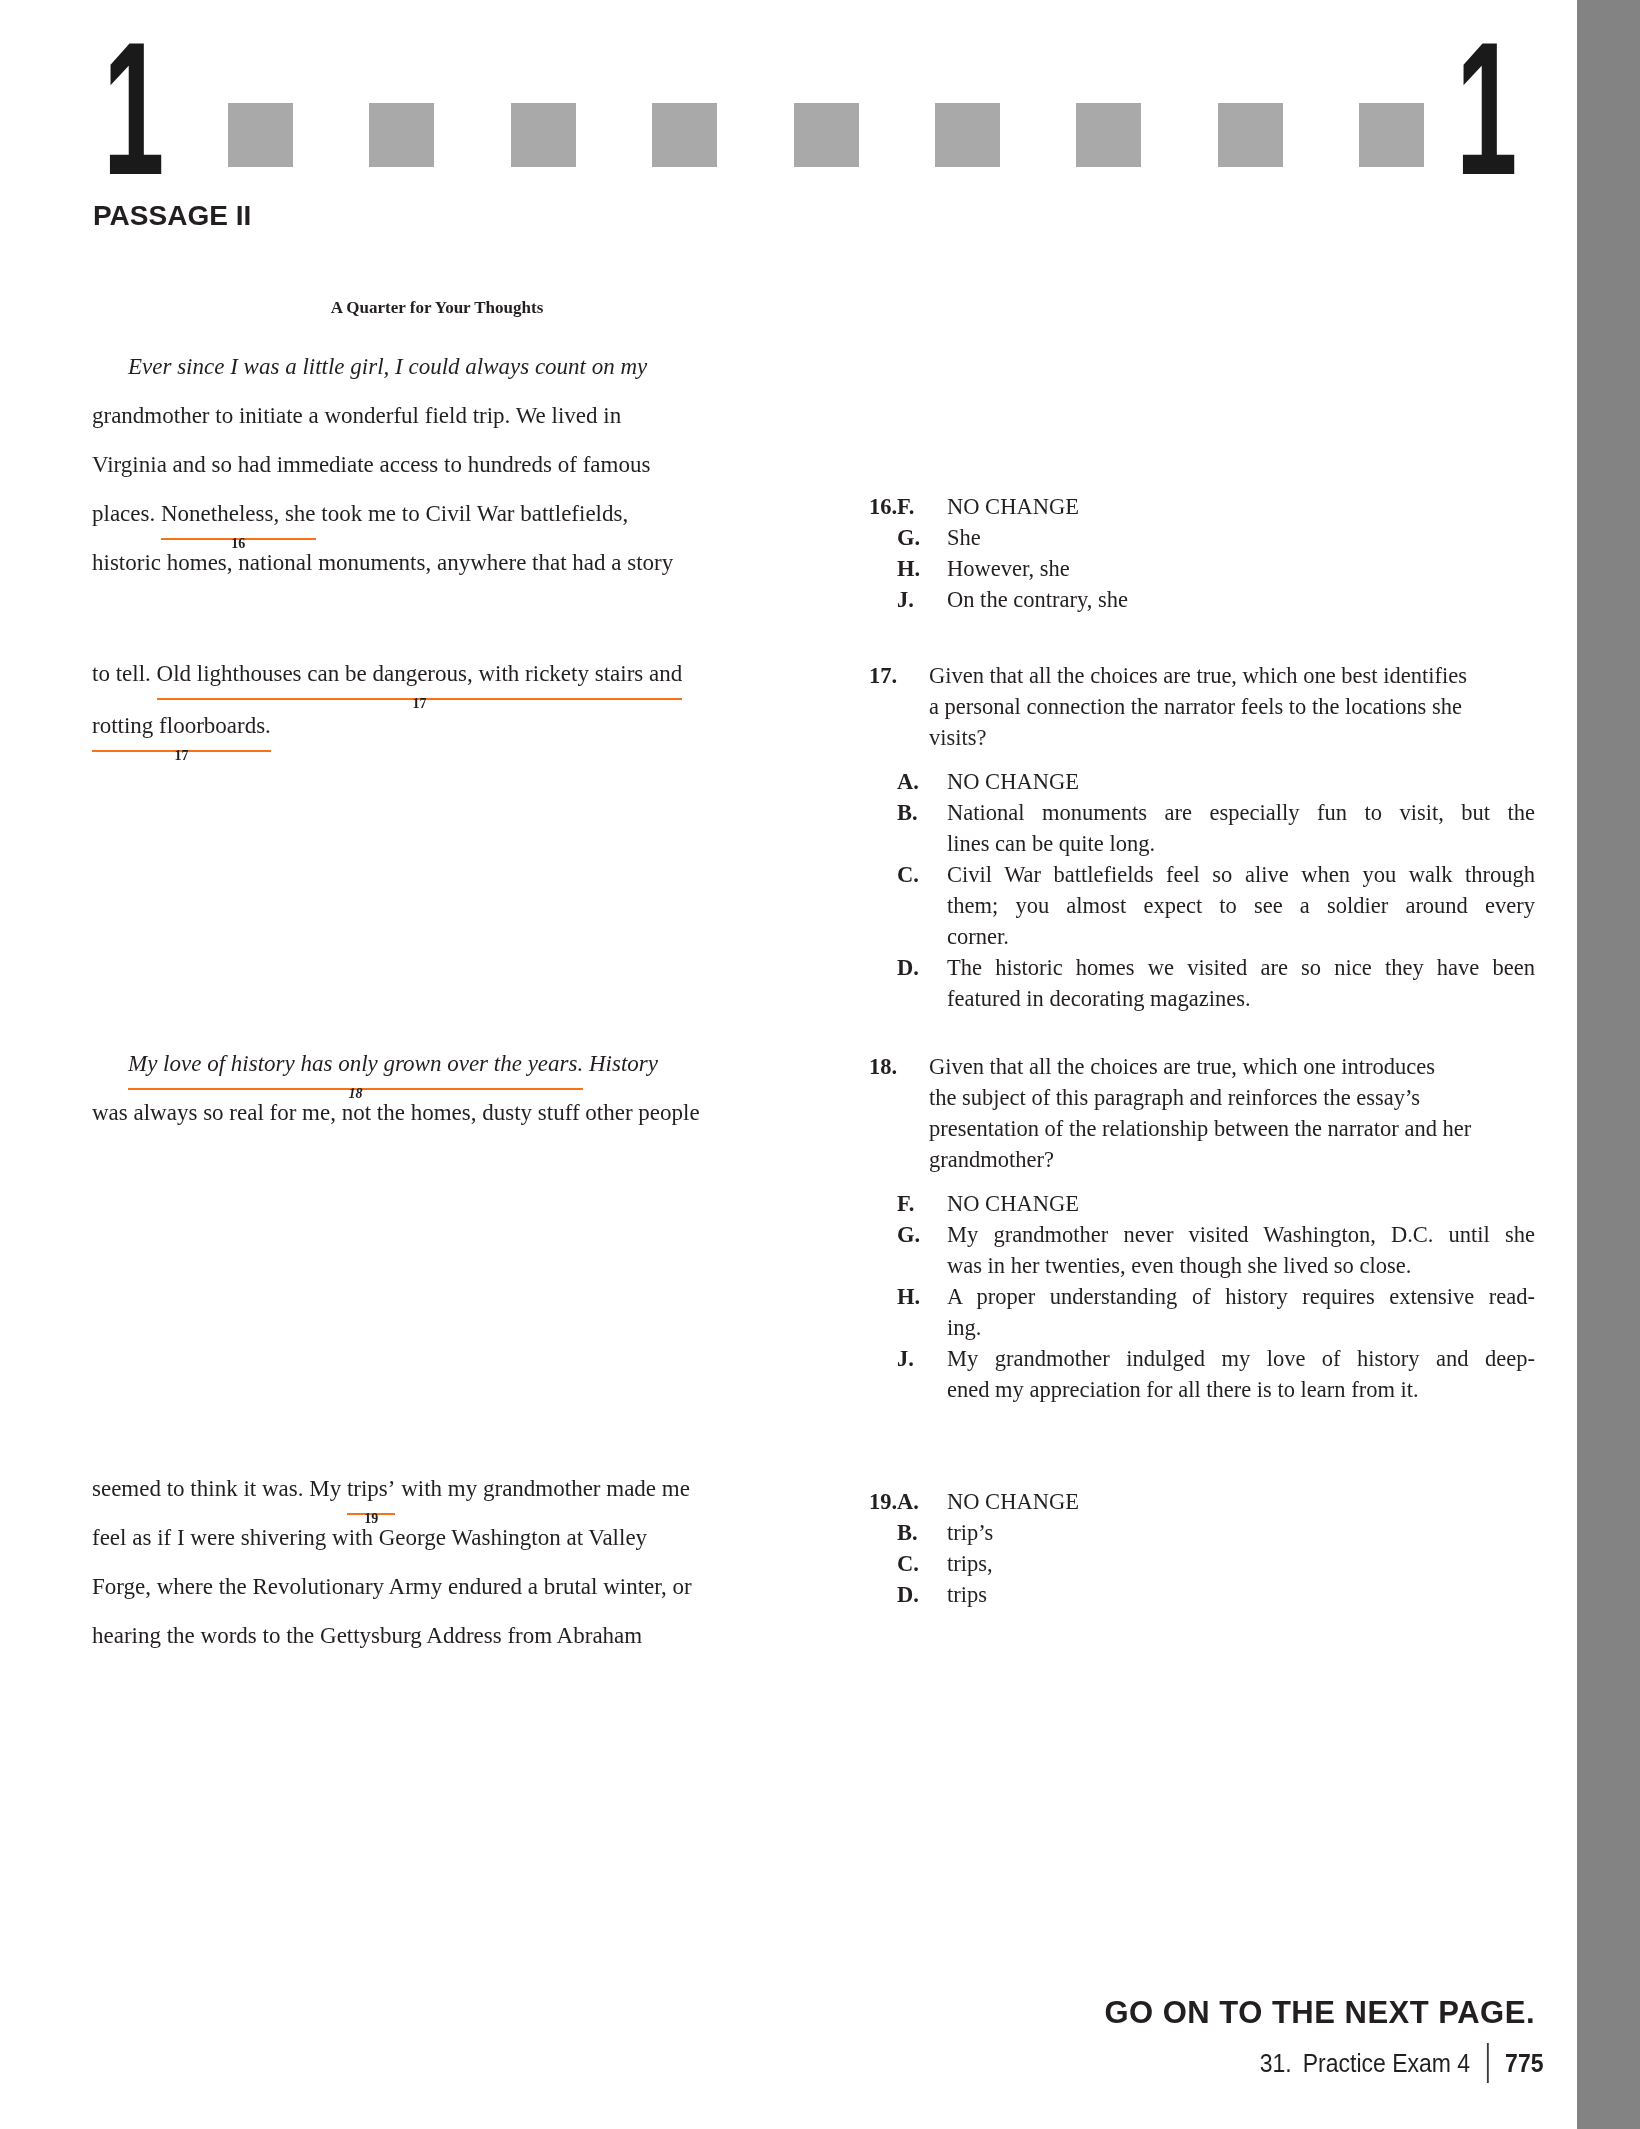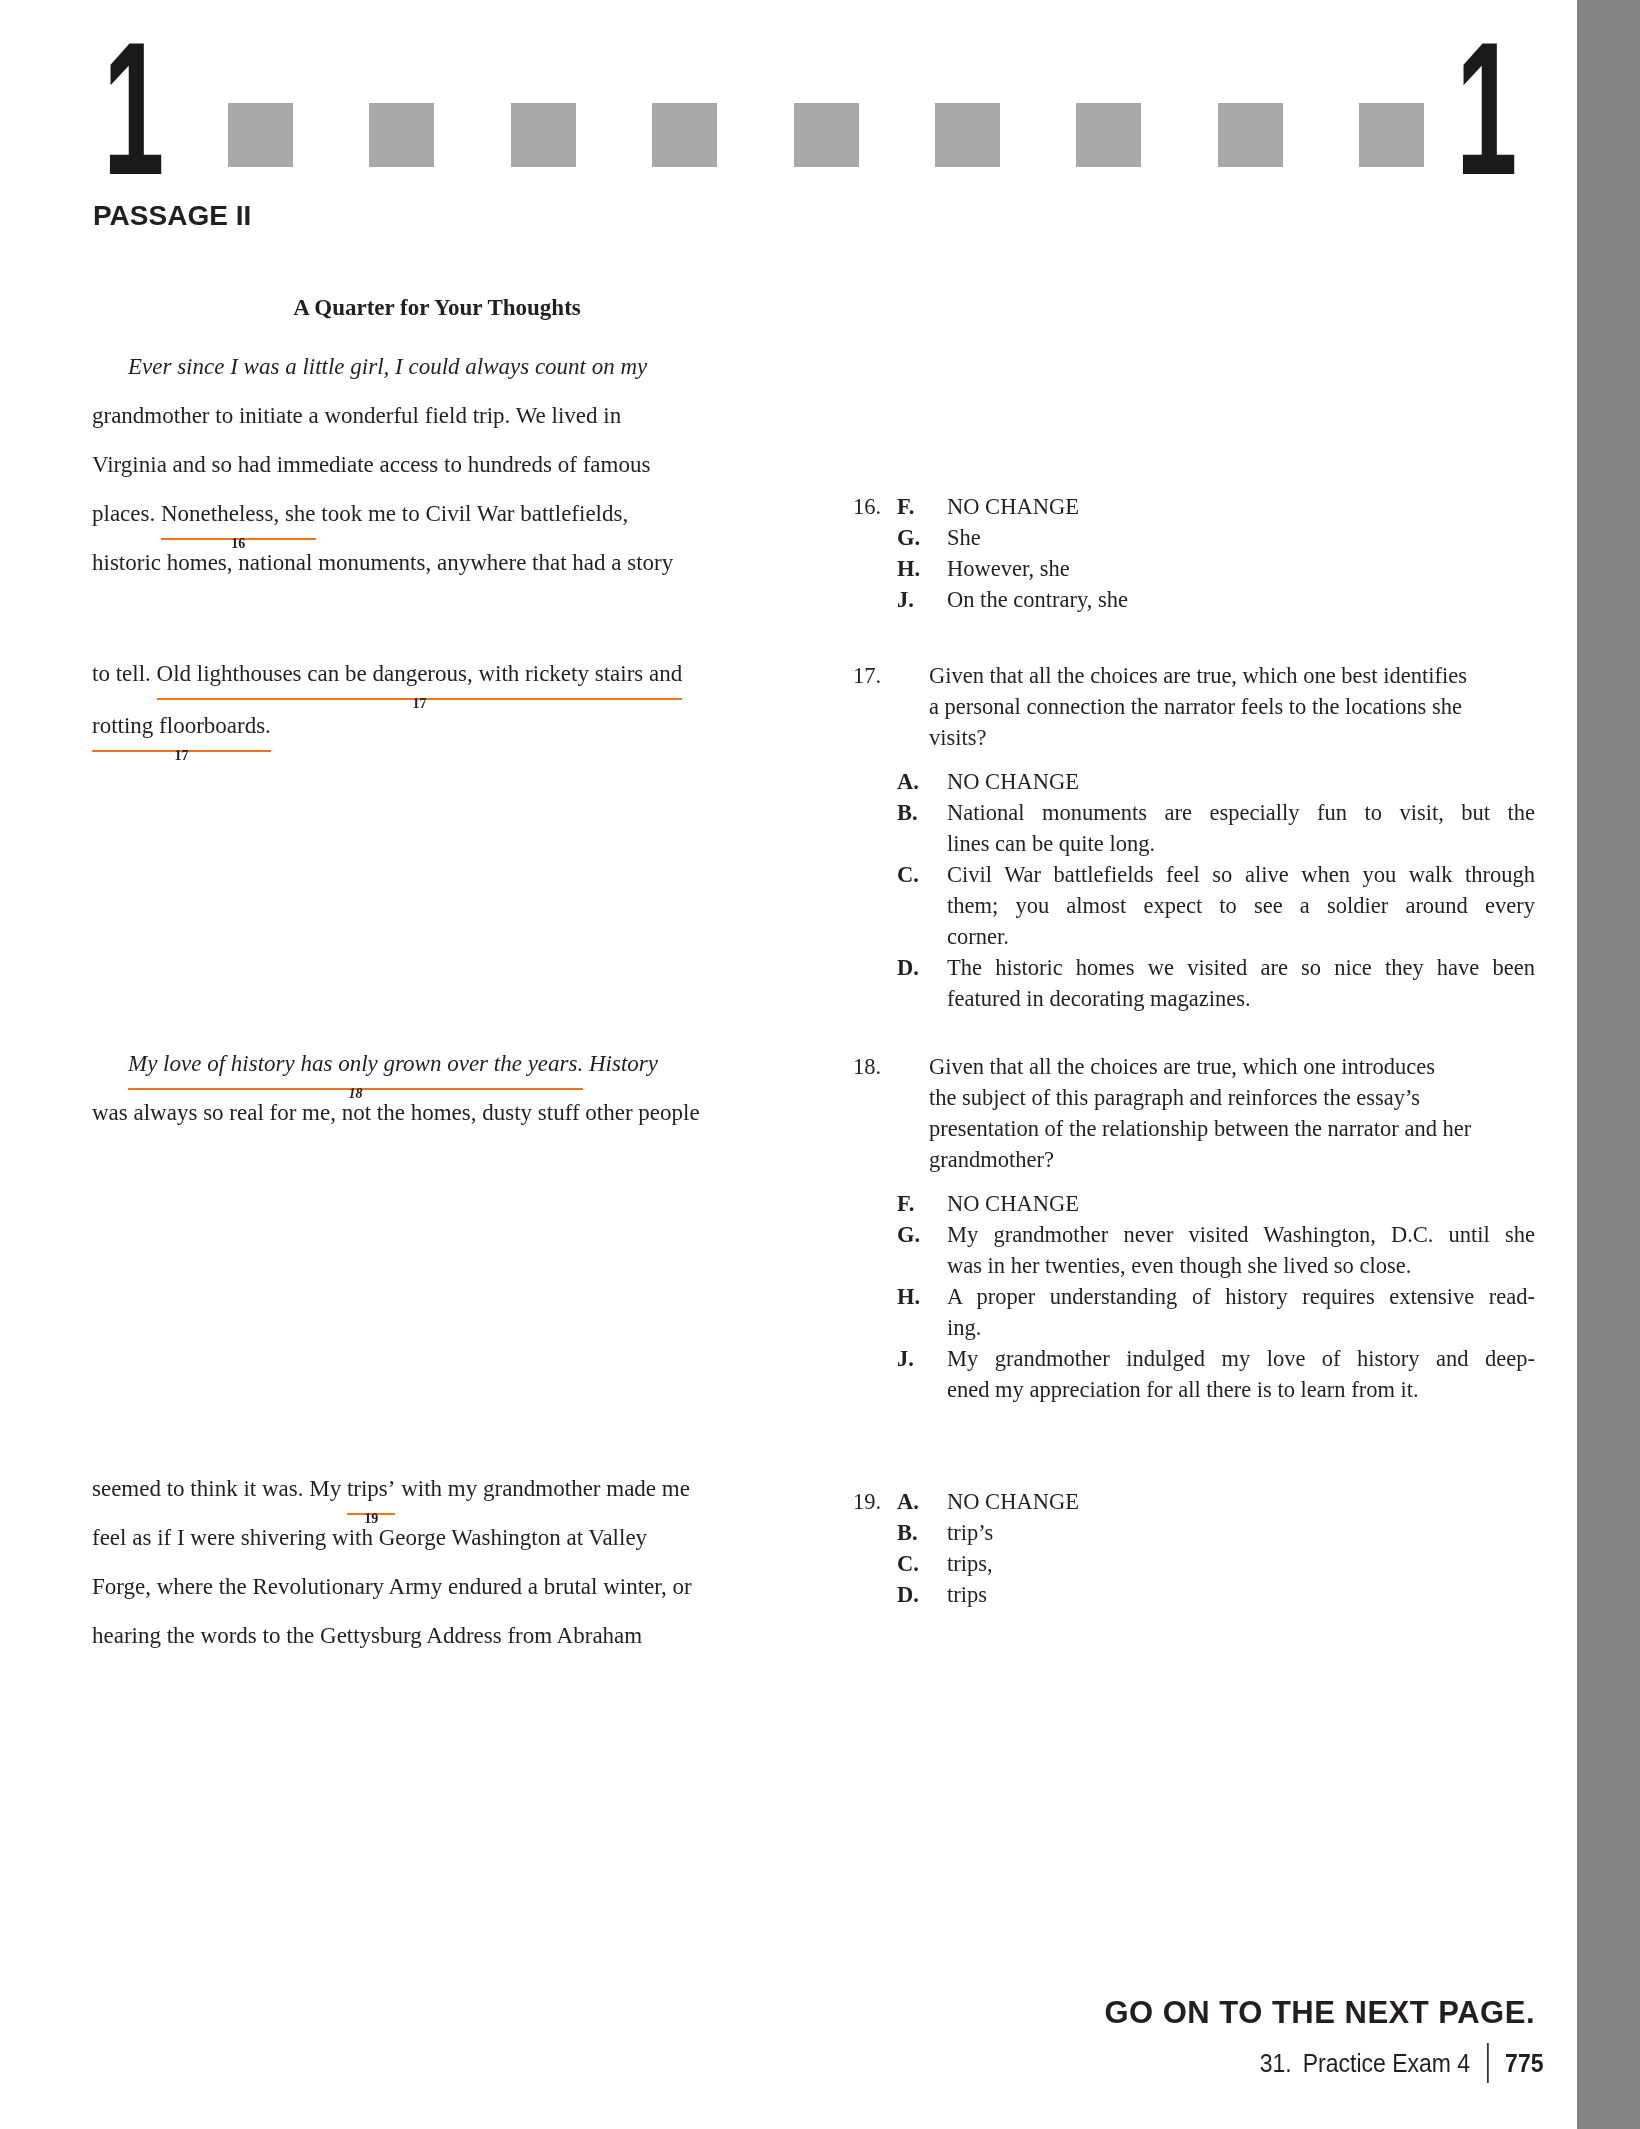--- a/index.html
+++ b/index.html
@@ -9,29 +9,29 @@
   .big-one{position:absolute;top:36px;font-family:"Liberation Sans","DejaVu Sans",sans-serif;
            font-weight:700;font-size:190px;line-height:145px;transform:scaleX(.58);transform-origin:left top;color:#1a1a1a;}
   #one-left{left:103px;}
   #one-right{left:1456px;}
   #squares{position:absolute;left:228px;top:103px;width:1196px;height:64px;display:flex;justify-content:space-between;}
   .sq{width:65px;height:64px;background:#a9a9a9;}
   #passage-label{position:absolute;left:93px;top:200px;font-family:"Liberation Sans","DejaVu Sans",sans-serif;
                  font-weight:700;font-size:28px;}
   
   #passage{position:absolute;left:92px;top:0;width:690px;}
-  #passage-title{position:absolute;top:293px;width:100%;text-align:center;font-weight:700;font-size:23px;line-height:30px;}
+  #passage-title{position:absolute;top:293px;width:100%;text-align:center;font-weight:700;font-size:17px;line-height:30px;}
   .pline{position:absolute;left:0;height:49px;line-height:49px;font-size:23px;white-space:nowrap;}
   .indent{padding-left:36px;font-style:italic;}
   .u{position:relative;display:inline-block;line-height:inherit;border-bottom:2px solid #f97316;}
   .u-num{position:absolute;left:50%;top:100%;transform:translateX(-50%);margin-top:-1px;
          font-size:14px;font-weight:700;line-height:14px;}
   
   .q{position:absolute;left:853px;width:682px;display:flex;font-size:22.5px;line-height:31px;}
-  .qnum{width:44px;font-weight:400;flex:none;}
+  .qnum{width:44px;font-weight:700;flex:none;text-align:right;}
   .qbody{flex:1;}
   .stem{margin-bottom:13px;margin-left:32px;}
   .opt{display:flex;}
   .letter{width:50px;font-weight:700;flex:none;}
   .otext{flex:1;}
   .jl{text-align:justify;text-align-last:justify;}
   
   #go-on{position:absolute;right:105px;top:1995px;font-family:"Liberation Sans","DejaVu Sans",sans-serif;
          font-weight:700;font-size:31px;letter-spacing:.5px;}
   #page-footer{position:absolute;right:97px;top:2043px;display:flex;align-items:center;

